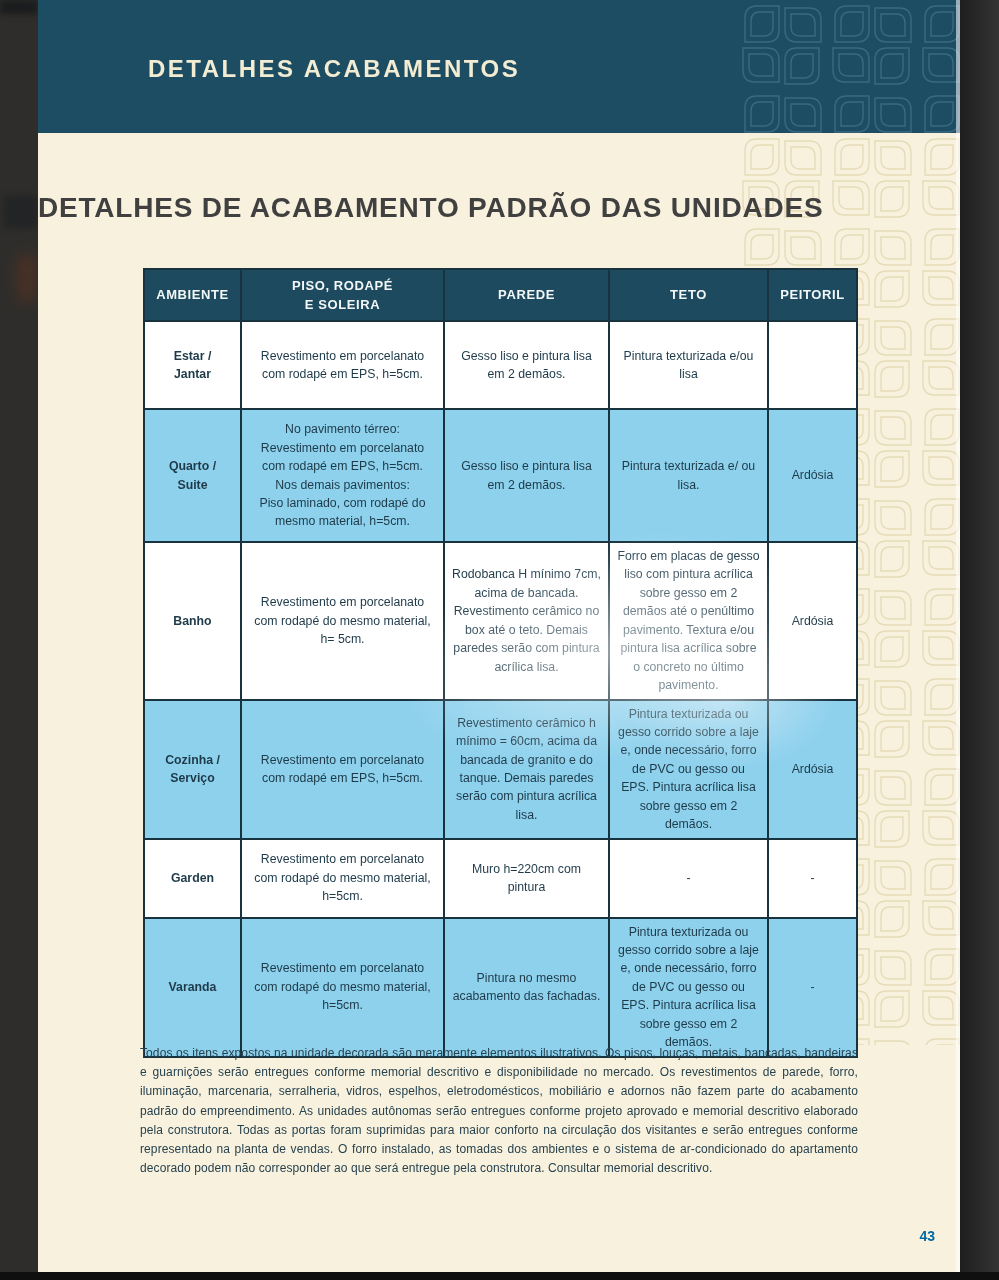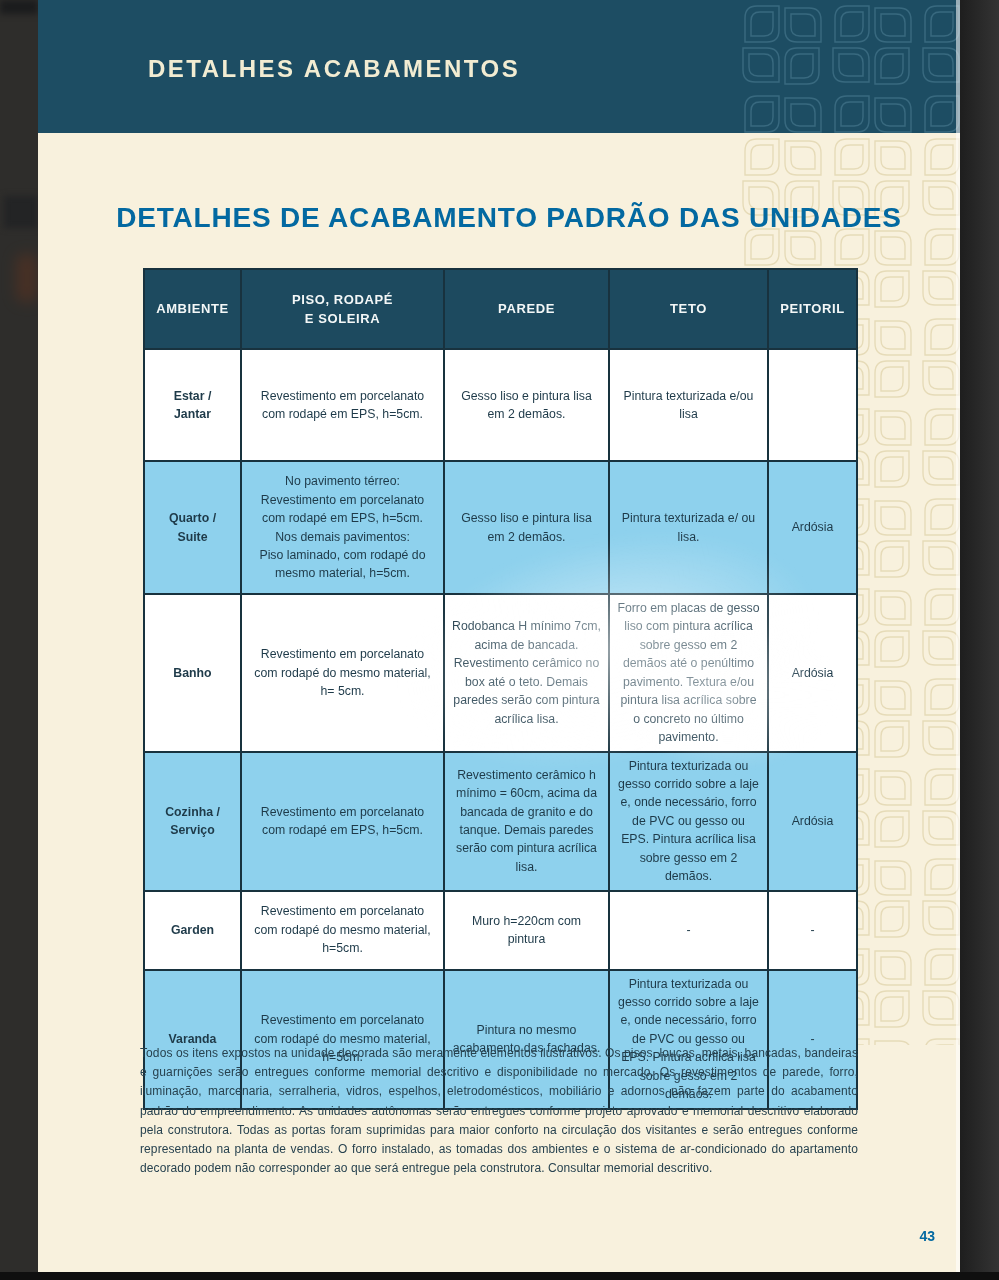--- a/index.html
+++ b/index.html
@@ -16,45 +16,45 @@
   .bottom-band{position:absolute;left:0;top:1272px;width:999px;height:8px;background:#0f0f0f;}
   
   .page{position:absolute;left:38px;top:0;width:922px;height:1272px;background:#f8f1dd;}
   .page-edge{position:absolute;right:0;top:0;width:4px;height:100%;background:rgba(255,255,255,.55);}
   .band{position:absolute;left:0;top:0;width:922px;height:133px;background:#1d4d63;overflow:hidden;}
   .band-title{
     position:absolute;left:110px;top:55px;margin:0;
     font-size:24px;font-weight:bold;letter-spacing:2.5px;color:#f2ecd2;white-space:nowrap;
   }
   .page-title{
-    position:absolute;left:0;top:192px;width:100%;margin:10px;text-align:center;
-    font-size:28px;font-weight:bold;letter-spacing:.8px;color:#0369a1;white-space:nowrap;
+    position:absolute;left:0;top:192px;width:100%;margin:0;
+    font-size:28px;font-weight:bold;letter-spacing:.8px;color:#404040;white-space:nowrap;
   }
   
   .pattern{position:absolute;pointer-events:none;}
   .pattern.on-band{left:699px;top:0;}
   .pattern.on-paper{left:699px;top:133px;}
   
   table.fin{
     position:absolute;left:105px;top:268px;width:713px;
     border-collapse:collapse;table-layout:fixed;
     color:#1e3a49;
   }
   table.fin col.c1{width:97px;} table.fin col.c2{width:203px;}
   table.fin col.c3{width:165px;} table.fin col.c4{width:159px;}
   table.fin col.c5{width:89px;}
   table.fin th,table.fin td{
     border:2px solid #18323e;text-align:center;vertical-align:middle;
     white-space:pre-line;padding:4px 7px;box-sizing:border-box;
   }
-  table.fin thead tr{height:80px;}
+  table.fin thead tr{height:52px;}
   table.fin th{background:#1d4a5f;color:#f3f7f7;font-size:13px;font-weight:bold;letter-spacing:.6px;line-height:1.5;}
   table.fin td{font-size:12.3px;line-height:1.5;background:#ffffff;}
   table.fin tbody tr:nth-child(even) td{background:#8ed1ed;}
-  table.fin tbody tr:nth-child(1){height:112px;}
+  table.fin tbody tr:nth-child(1){height:88px;}
   table.fin tbody tr:nth-child(2){height:133px;}
   table.fin tbody tr:nth-child(3){height:131px;}
   table.fin tbody tr:nth-child(4){height:121px;}
   table.fin tbody tr:nth-child(5){height:79px;}
   table.fin tbody tr:nth-child(6){height:114px;}
   table.fin td.amb{font-weight:bold;}
   
   .watermark{
     position:absolute;left:360px;top:540px;width:420px;height:220px;pointer-events:none;
     background:radial-gradient(closest-side,rgba(255,255,255,.55),rgba(255,255,255,0));

